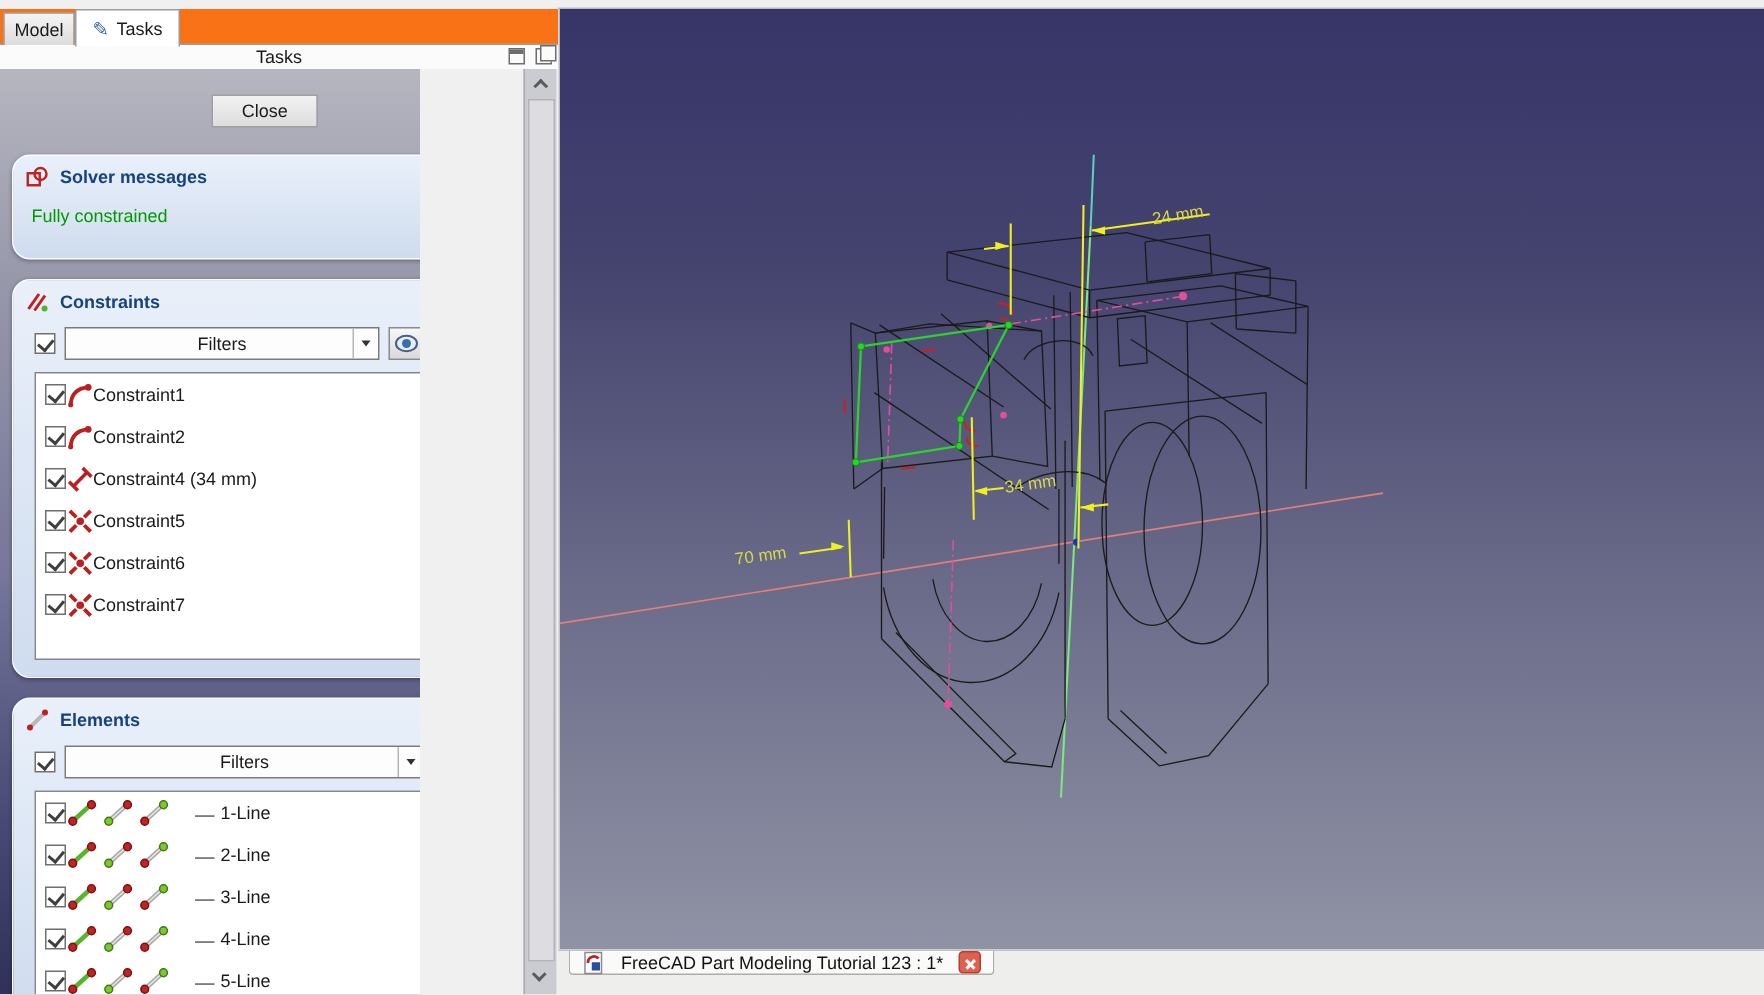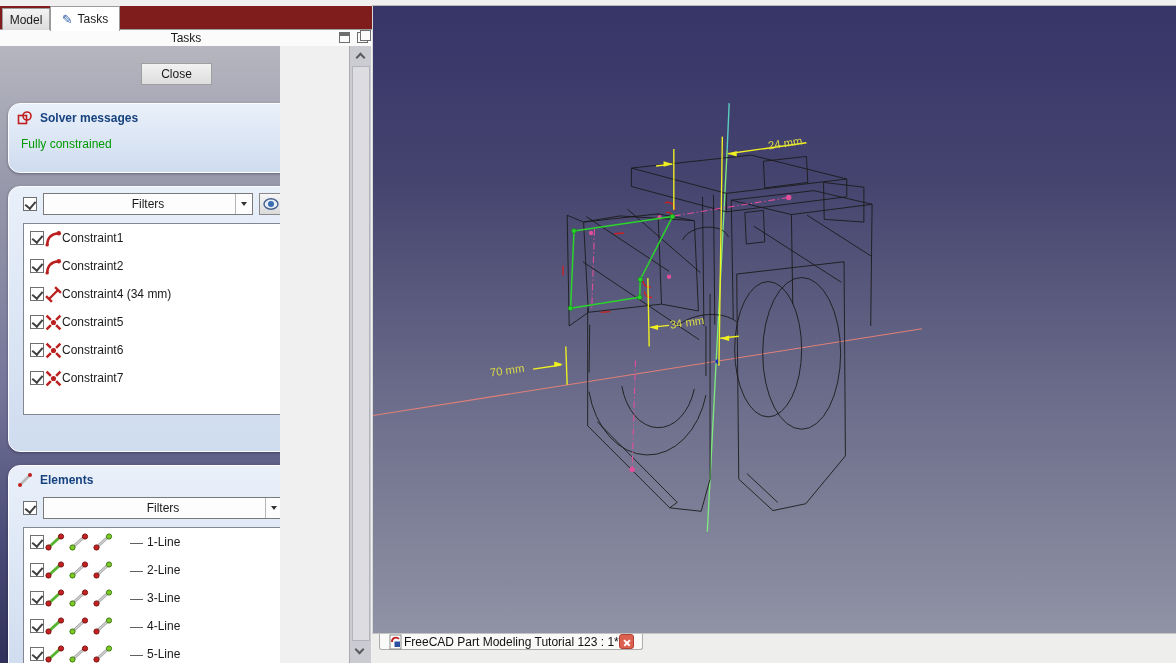--- a/index.html
+++ b/index.html
@@ -4,21 +4,21 @@
 <style>
   * { margin:0; padding:0; box-sizing:border-box; }
   html,body { width:1176px; height:663px; overflow:hidden; font-family:"Liberation Sans", sans-serif; background:#f0f0f0; }
   #screen { position:relative; width:1176px; height:663px; background:#f0f0f0; overflow:hidden; font-size:12px; color:#1a1a1a; }
 
   
   .top-strip { position:absolute; left:0; top:0; width:1176px; height:6px; background:#f0f0f0; border-bottom:1px solid #b9b9b9; }
 
   
   #sidebar { position:absolute; left:0; top:0; width:372px; height:663px; background:#f0f0f0; }
-  .tabbar { position:absolute; left:0; top:6px; width:372px; height:24px; border-bottom:1px solid #9c9c9c; background:#7f1d1d; }
+  .tabbar { position:absolute; left:0; top:6px; width:372px; height:24px; border-bottom:1px solid #9c9c9c; background:#f97316; }
   .tab { position:absolute; top:0; height:24px; display:flex; align-items:center; justify-content:center; gap:5px; font-size:12px; border:1px solid #9c9c9c; border-bottom:none; }
   .tab.inactive { left:2px; width:48px; background:linear-gradient(#f4f4f4,#dcdcdc); top:2px; height:22px; }
   .tab.active { left:50px; width:70px; background:#ffffff; z-index:2; height:25px; }
   .pencil { font-size:13px; color:#2d5fa6; transform:rotate(0deg); line-height:1; }
   .paneltitle { position:absolute; left:0; top:30px; width:372px; height:16px; background:#fbfbfb; text-align:center; font-size:12px; line-height:16px; }
   .titleicons { position:absolute; right:4px; top:32px; display:flex; gap:7px; }
   .ticon { width:11px; height:11px; border:1px solid #6d6d6d; position:relative; background:#fbfbfb; }
   .ticon.dock::before { content:""; position:absolute; left:0; top:0; right:0; height:3px; background:#6d6d6d; }
   .ticon.float::before { content:""; position:absolute; left:2px; top:-3px; width:9px; height:9px; border:1px solid #6d6d6d; background:#fbfbfb; }
 
@@ -55,21 +55,21 @@
 
   #outerscroll { position:absolute; left:349px; top:46px; width:22px; height:617px; background:#cbccd2; border-left:1px solid #a9a9b2; }
   #outerscroll .thumb { position:absolute; left:2px; top:20px; width:18px; height:575px; background:#dcdce1; border:1px solid #b3b3bc; }
 
   
   #viewport { position:absolute; left:372px; top:6px; width:804px; height:627px; background:linear-gradient(180deg,#373468 0%, #45446f 28%, #6b6c8a 62%, #9093a5 100%); border-left:1px solid #d9d9d9; }
   #view3d { position:absolute; left:0; top:0; }
 
   
   #doctabs { position:absolute; left:372px; top:633px; width:804px; height:30px; background:#eeeeec; border-top:1px solid #c4c4c4; }
-  .doctab { position:absolute; left:7px; top:0; height:16px; background:#fafaf9; border:1px solid #adadad; border-top:none; border-radius:0 0 3px 3px; display:flex; align-items:center; gap:0; padding:0 8px 0 8px; font-size:12px; color:#111; }
+  .doctab { position:absolute; left:7px; top:0; height:16px; background:#fafaf9; border:1px solid #adadad; border-top:none; border-radius:0 0 3px 3px; display:flex; align-items:center; gap:10px; padding:0 8px 0 8px; font-size:12px; color:#111; }
   .docclose { width:15px; height:15px; border-radius:3px; background:#dd6150; border:1px solid #b44033; position:relative; flex:none; }
   .docclose::before, .docclose::after { content:""; position:absolute; left:3px; top:6.5px; width:8px; height:1.6px; background:#fff; }
   .docclose::before { transform:rotate(45deg); }
   .docclose::after { transform:rotate(-45deg); }
 </style>
 </head>
 <body>
 
 <div id="screen">
 
@@ -113,20 +113,30 @@
               <span style="color:#2b71c8; font-size:15px; font-weight:bold;">⟳</span>
             </div>
             <div class="toolbtn dd">
                 <span class="tri-down"></span>
               </div>
           </div>
         </div>
       </div>
 
       <div class="secbox" style="top:140px; height:266px;">
+        <div class="sechead">
+          <svg width="16" height="16" viewBox="0 0 16 16">
+            <path d="M2 13 L9 3 M6 14 L13 4" stroke="#c02020" stroke-width="2"></path>
+            <circle cx="12.7" cy="12.7" r="2" fill="#55b030"></circle>
+          </svg>
+          <span>Constraints</span>
+          <div class="collapse">
+              <span>«</span>
+            </div>
+        </div>
         <div class="filterrow">
           <span class="cb checked"></span>
           <div class="combo">
             <span>Filters</span>
             <span class="arrowzone">
                 <span class="tri-down"></span>
               </span>
           </div>
           <div class="toolbtn sq">
             <svg width="16" height="16" viewBox="0 0 16 16">

